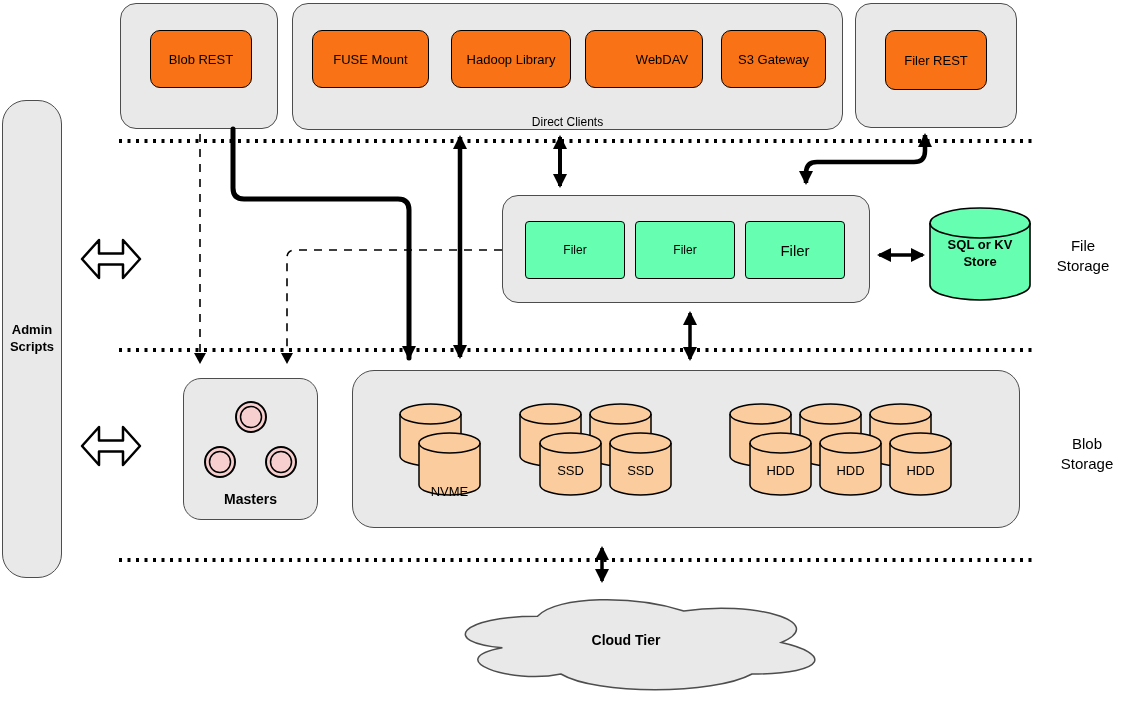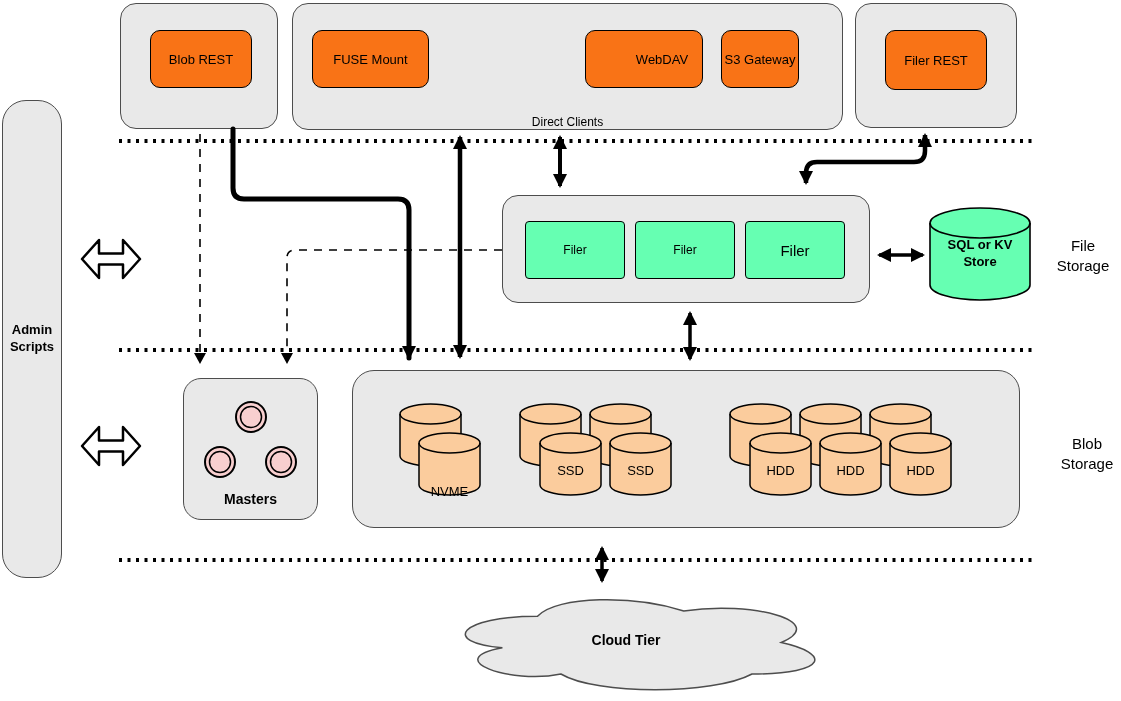--- a/index.html
+++ b/index.html
@@ -54,24 +54,27 @@
 
   <div class="container" style="left:120px;top:3px;width:158px;height:126px;"></div>
   <div class="orange-box" style="left:150px;top:30px;width:102px;height:58px;">
     <span>Blob REST</span>
   </div>
 
   <div class="container" style="left:292px;top:3px;width:551px;height:127px;"></div>
   <div class="orange-box" style="left:312px;top:30px;width:117px;height:58px;">
     <span>FUSE Mount</span>
   </div>
+  <div class="orange-box" style="left:451px;top:30px;width:120px;height:58px;">
+    <span>Hadoop Library</span>
+  </div>
   <div class="orange-box" style="left:585px;top:30px;width:118px;height:58px;padding-left:36px;">
     <span>WebDAV</span>
   </div>
-  <div class="orange-box" style="left:721px;top:30px;width:78px;height:58px;text-align:center;">
+  <div class="orange-box" style="left:721px;top:30px;width:105px;height:58px;text-align:center;">
     <span>S3 Gateway</span>
   </div>
   <div class="dc-caption">Direct Clients</div>
 
   <div class="container" style="left:855px;top:3px;width:162px;height:125px;"></div>
   <div class="orange-box" style="left:885px;top:30px;width:102px;height:60px;">
     <span>Filer REST</span>
   </div>
 
   <div class="container" style="left:502px;top:195px;width:368px;height:108px;"></div>

